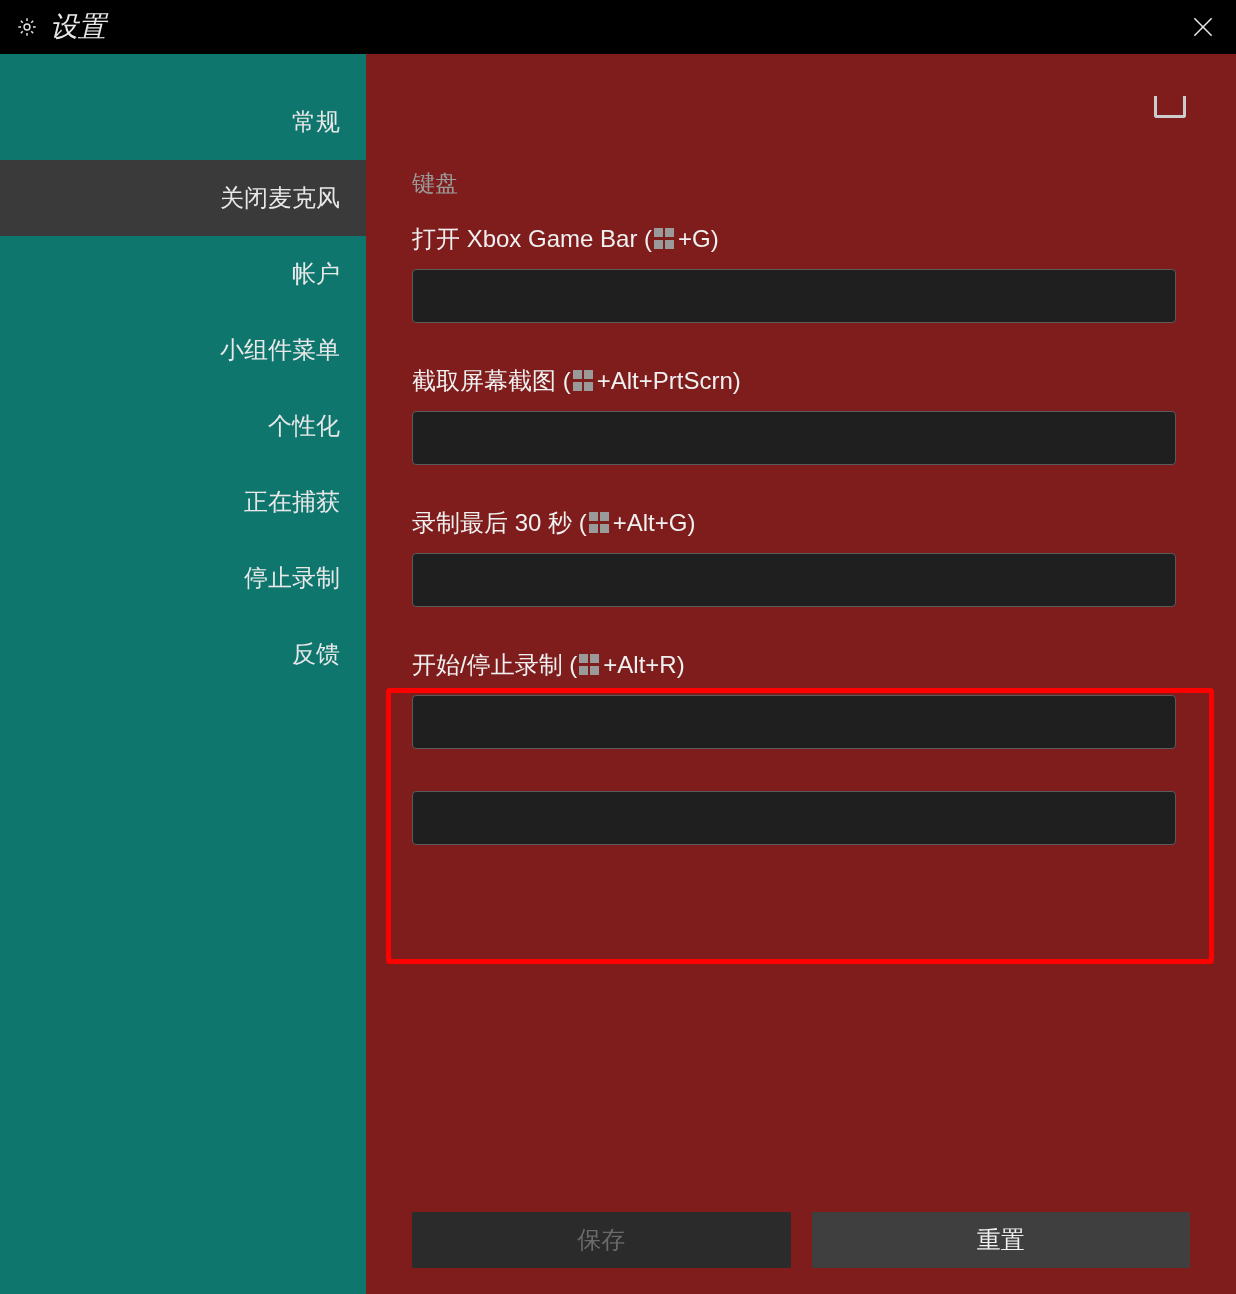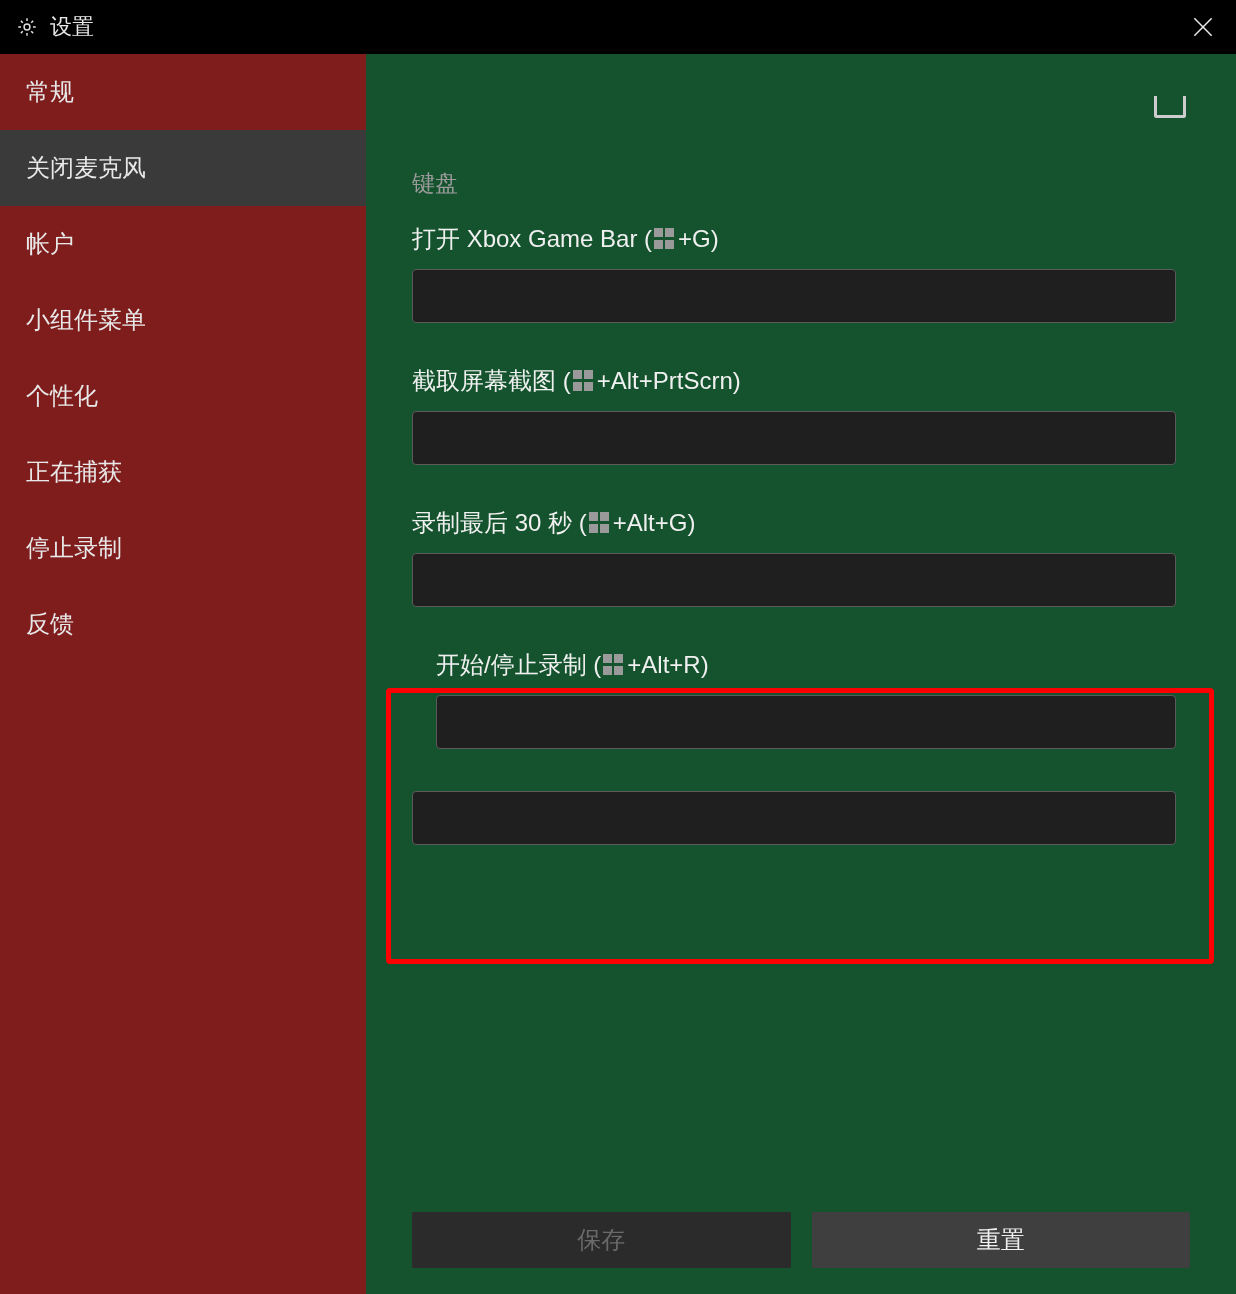--- a/index.html
+++ b/index.html
@@ -18,52 +18,55 @@
     align-items: center;
     padding: 0 16px;
     position: relative;
   }
   .titlebar .gear {
     width: 22px; height: 22px;
     margin-right: 12px;
     display: inline-flex; align-items: center; justify-content: center;
   }
   .titlebar .title {
-    font-size: 22px;
-    color: #e8e8e8;
+    font-size: 28px;
+    color: #e8e8e8;
+    font-style: italic;
   }
   .titlebar .close {
     position: absolute;
     right: 18px; top: 12px;
     width: 30px; height: 30px;
     display: flex; align-items: center; justify-content: center;
     cursor: pointer;
   }
   .body {
     display: flex;
     height: calc(100% - 54px);
     background: #0f0f0f;
   }
   .sidebar {
     width: 366px;
-    background: #7f1d1d;
+    background: #0f766e;
+    padding-top: 30px;
+    text-align: right;
   }
   .sidebar-item {
     padding: 22px 26px;
     font-size: 24px;
     color: #e8e8e8;
     cursor: pointer;
   }
   .sidebar-item.active {
     background: #3a3a3a;
   }
   .main {
     flex: 1;
     padding: 40px 60px 0 46px;
-    background: #14532d;
+    background: #7f1d1d;
     position: relative;
     overflow: hidden;
   }
   .top-placeholder {
     position: absolute;
     right: 50px; top: 42px;
     width: 32px; height: 22px;
     border: 3px solid #ccc;
     border-top: none;
     border-radius: 0 0 3px 3px;
@@ -219,21 +222,21 @@
             <span></span>
             <span></span>
             <span></span>
             <span></span>
           </span>
         <span> +Alt+G)</span>
       </div>
       <input class="shortcut-input" value="" style="">
     </div>
 
-    <div class="field" style="margin-top:10px;margin-left:24px;">
+    <div class="field" style="margin-top:10px;">
       <div class="field-label">
         <span class="pre">开始/停止录制 (</span>
         <span class="win-icon">
             <span></span>
             <span></span>
             <span></span>
             <span></span>
           </span>
         <span> +Alt+R)</span>
       </div>

